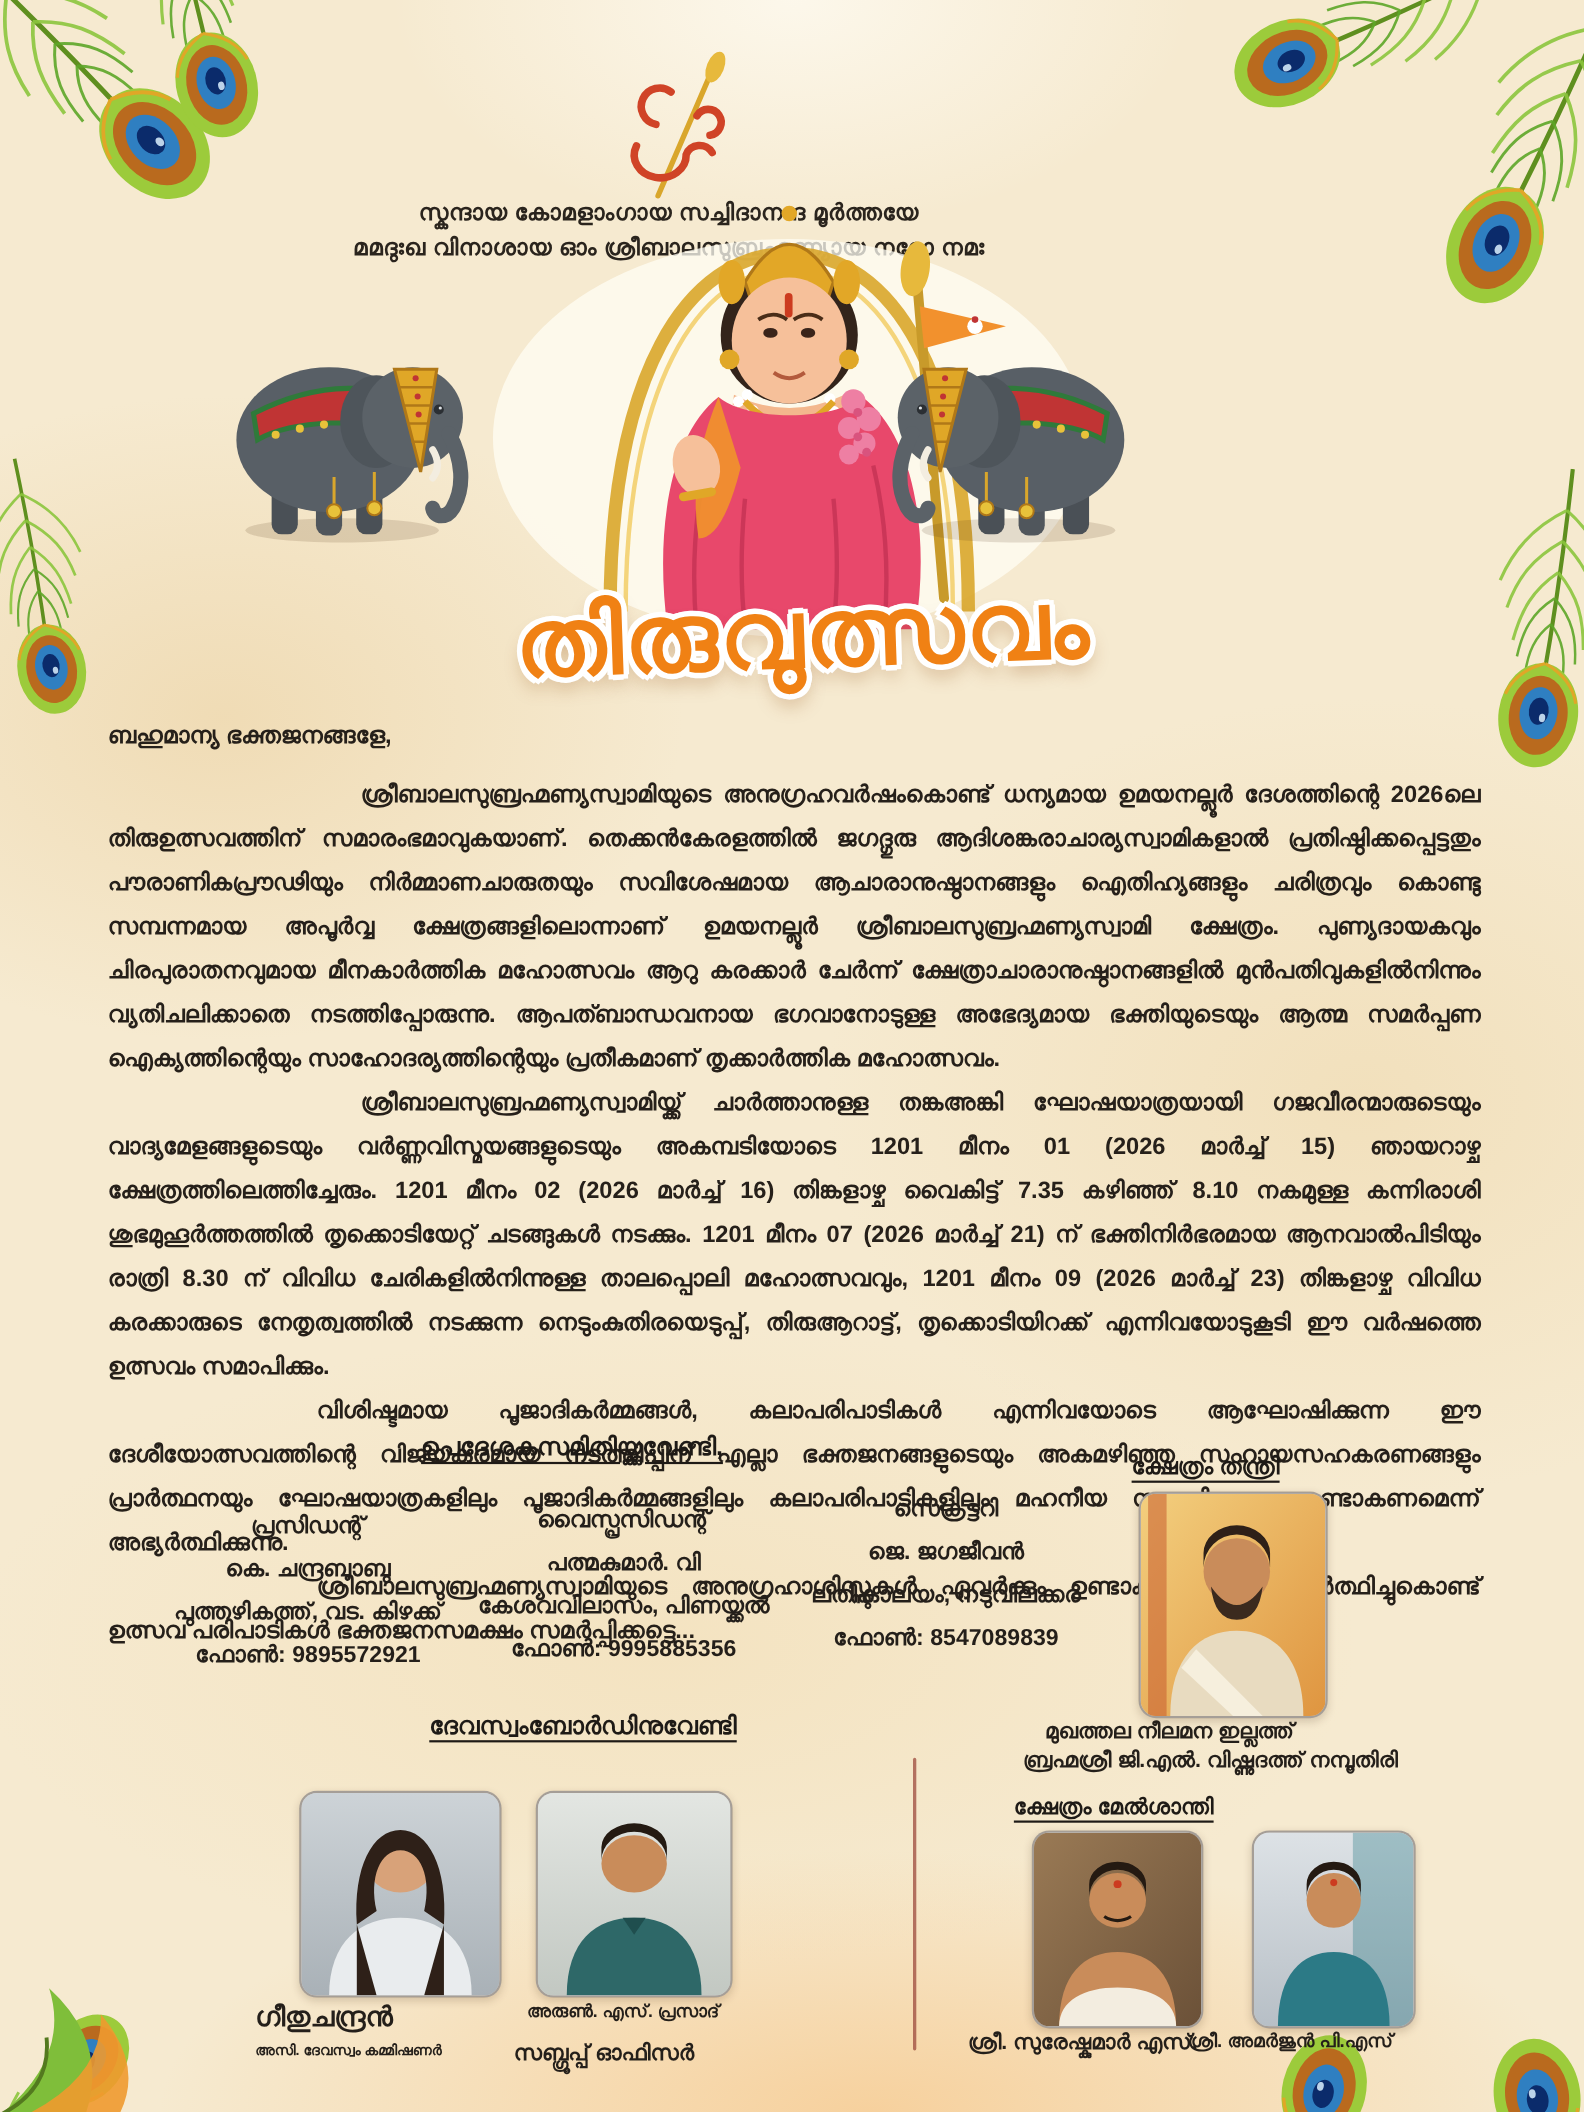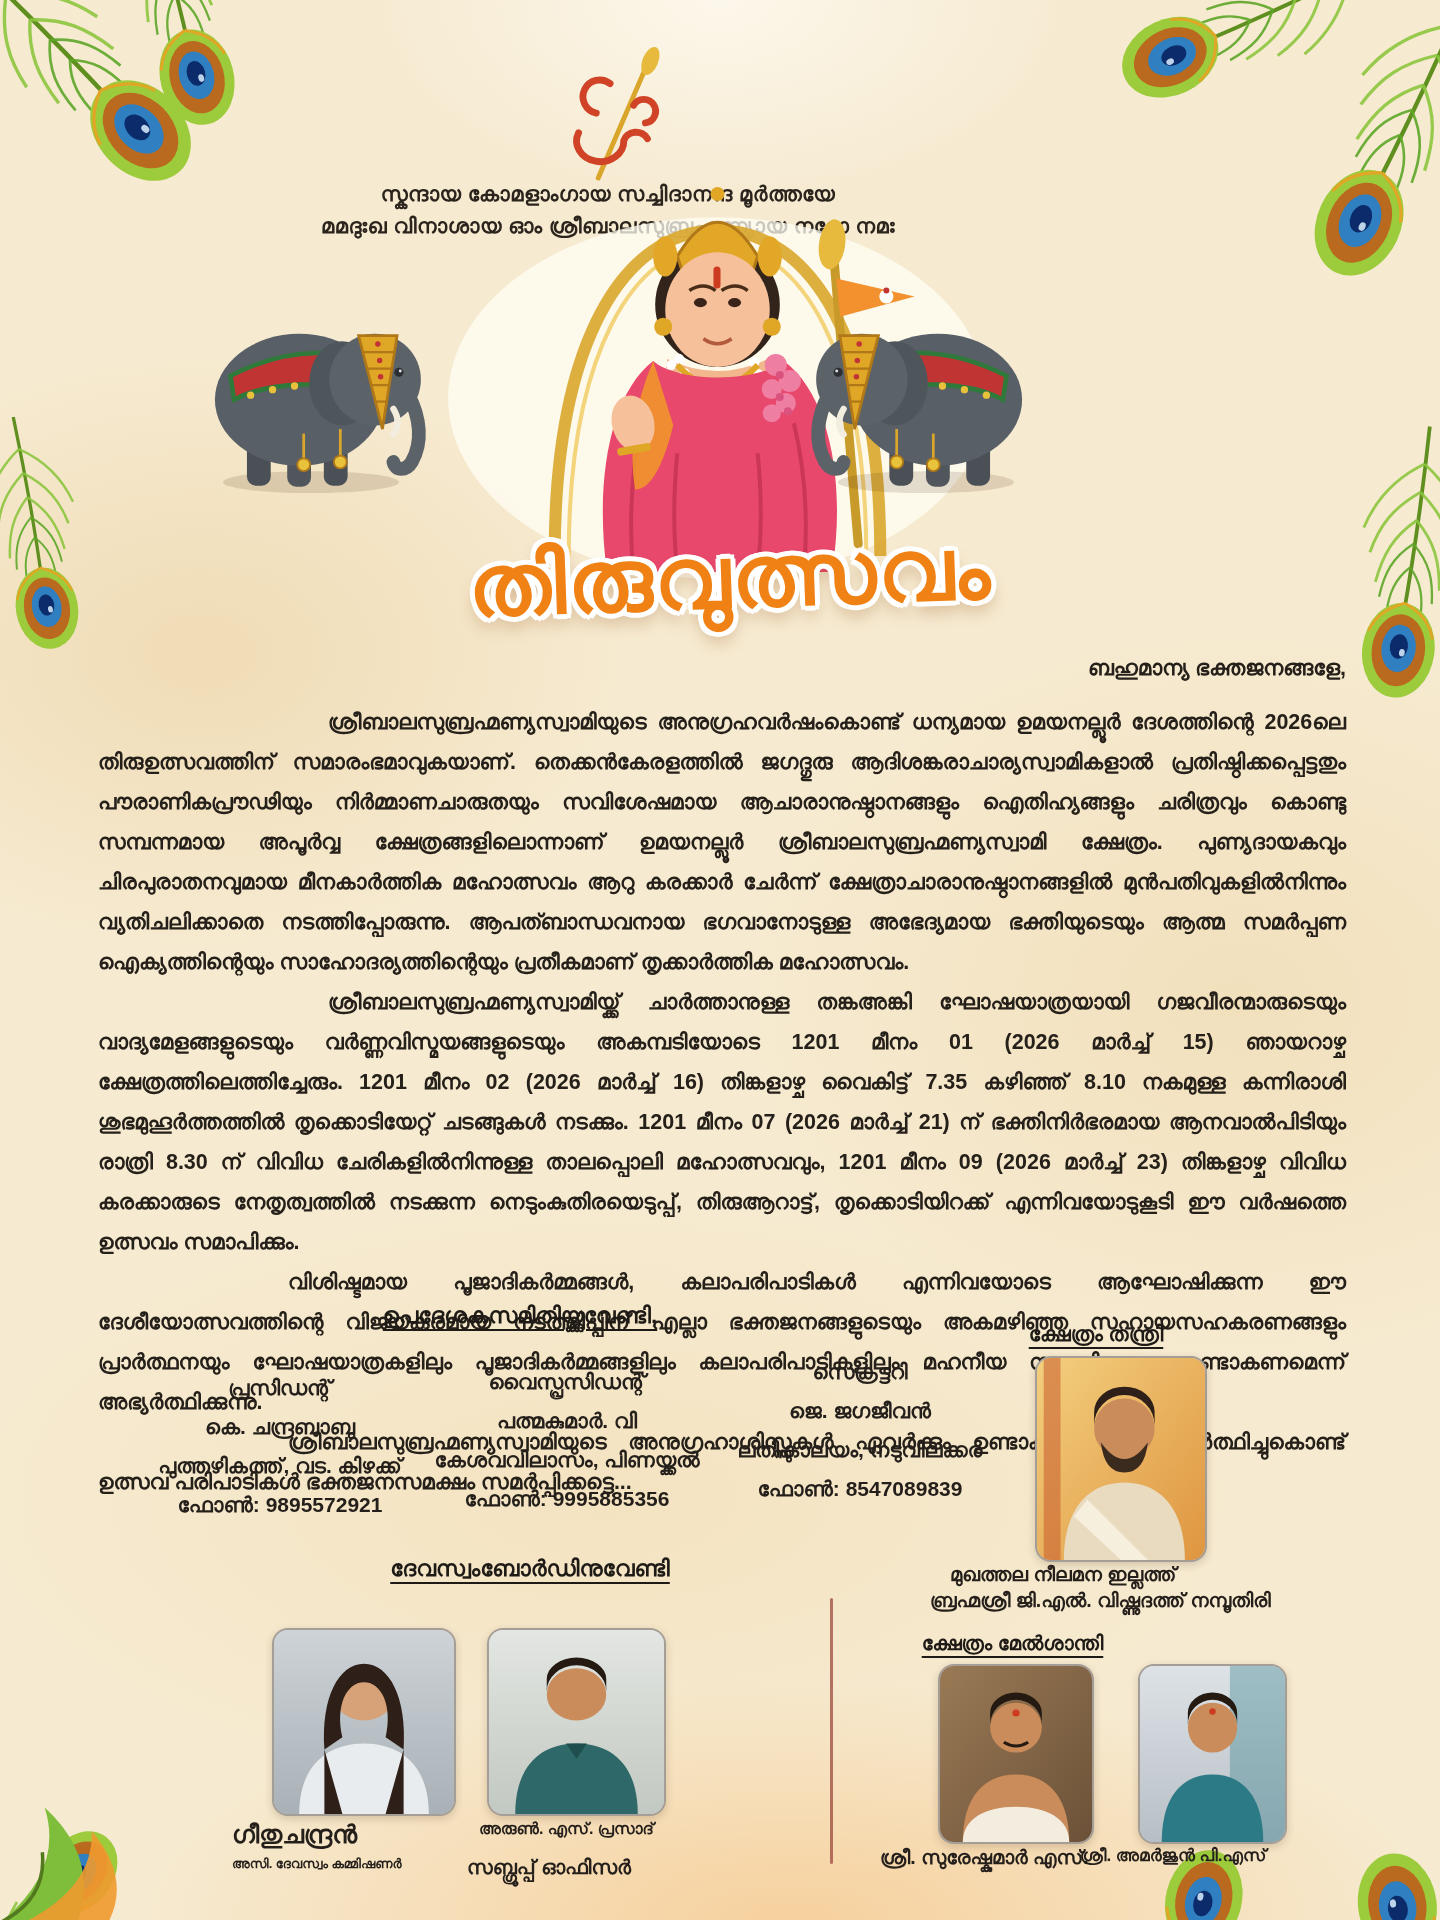--- a/index.html
+++ b/index.html
@@ -29,21 +29,21 @@
       0 -5px 0 #fff, 0 5px 0 #fff, -5px 0 0 #fff, 5px 0 0 #fff,
       0 10px 16px rgba(140,70,10,.35);
     white-space:nowrap;
   }
   .letter{
     left:98px;top:648px;width:1248px;
     font-size:21.5px;line-height:40px;font-weight:700;color:#26201a;
     text-align:justify;
   }
   .letter p{margin:0;}
-  .letter .salutation{margin-bottom:14px;text-align:right;}
+  .letter .salutation{margin-bottom:14px;text-align:left;}
   .ind-a{text-indent:230px;}
   .ind-b{text-indent:190px;}
   .uhead{
     font-weight:700;font-size:22.5px;color:#1e1a16;
     text-decoration:underline;text-underline-offset:6px;text-decoration-thickness:2px;
   }
   .officer{width:320px;text-align:center;font-weight:700;font-size:21px;line-height:39px;color:#241f1a;}
   .cap{font-weight:700;color:#241f1a;text-align:left;}
   .photo{
     border-radius:16px;overflow:hidden;

